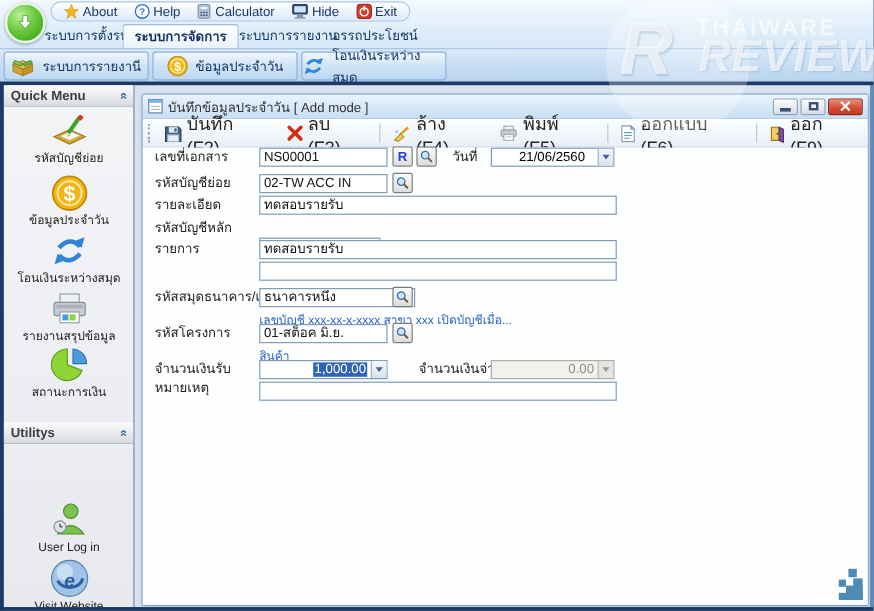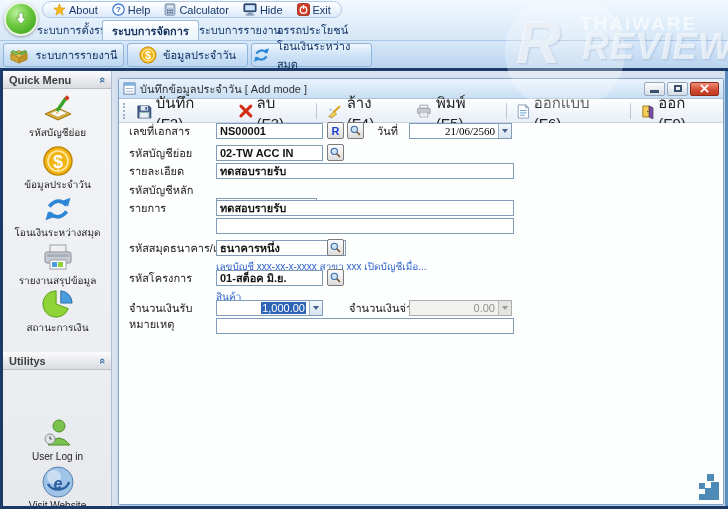--- a/index.html
+++ b/index.html
@@ -91,21 +91,21 @@
     display:flex; align-items:center; padding-left:3px; }
   .tgrip { width:3px; height:16px; border-left:2px dotted #9fb0c4; margin:0 4px 0 1px; }
   .tbtn { display:flex; align-items:center; gap:4px; padding:2px 7px; font-size:15px; color:#222;
     border-radius:2px; cursor:pointer; }
   .tsep { width:1px; height:16px; background:#bcc8d6; margin:0 3px; }
 
   
   .form { position:absolute; left:0; top:44px; right:0; bottom:0; background:#fdfefe; font-size:11px; }
   .flabel { position:absolute; color:#222; line-height:16px; white-space:nowrap; }
   .tb { position:absolute; height:16px; background:#fff; border:1px solid #7f9db9;
-    font-size:11px; line-height:13px; padding:1px 3px; color:#111; overflow:hidden; white-space:nowrap;font-weight:bold; }
+    font-size:11px; line-height:13px; padding:1px 3px; color:#111; overflow:hidden; white-space:nowrap; }
   .sqbtn { position:absolute; width:17px; height:17px; border:1px solid #7b7b7b; border-radius:2px;
     background:linear-gradient(#fdfdfd,#dcdcdc); display:flex; align-items:center; justify-content:center;
     font-size:10px; cursor:pointer; }
   .rlabel { color:#1f3fd0; font-weight:bold; font-size:11px; }
   .hint { position:absolute; color:#2e62c9; font-size:10px; white-space:nowrap; }
   .combo { position:absolute; height:16px; background:#fff; border:1px solid #7f9db9; }
   .combo .val { position:absolute; left:1px; right:14px; top:0; bottom:0; line-height:14px;
     text-align:right; padding-right:2px; }
   .combo .val .sel { background:#2e64b5; color:#fff; padding:0 1px; }
   .combo .cbtn { position:absolute; right:0; top:0; width:13px; height:14px;
@@ -414,21 +414,21 @@
           <span class="rlabel">R</span>
         </div>
         <div class="sqbtn" style="left:228px; top:-1px;">
           <svg width="11" height="11" viewBox="0 0 14 14">
             <circle cx="5.5" cy="5.5" r="4" fill="#cfe3f7" stroke="#3a6ea5" stroke-width="1.4"></circle>
             <line x1="8.6" y1="8.6" x2="12.6" y2="12.6" stroke="#7a5230" stroke-width="2"></line>
           </svg>
         </div>
         <div class="flabel" style="left:258px; top:0;">วันที่</div>
         <div class="combo" style="left:290px; top:0; width:103px;">
-          <span class="val" style="text-align:right; padding-left:14px;font-family:Liberation Serif, serif;">21/06/2560</span>
+          <span class="val" style="text-align:center; padding-left:14px;">21/06/2560</span>
           <span class="cbtn">
               <span class="arrow-dn"></span>
             </span>
         </div>
 
         <div class="flabel" style="left:10px; top:22px;">รหัสบัญชีย่อย</div>
         <div class="tb" style="left:97px; top:22px; width:107px;">02-TW ACC IN</div>
         <div class="sqbtn" style="left:208px; top:21px;">
           <svg width="11" height="11" viewBox="0 0 14 14">
             <circle cx="5.5" cy="5.5" r="4" fill="#cfe3f7" stroke="#3a6ea5" stroke-width="1.4"></circle>

